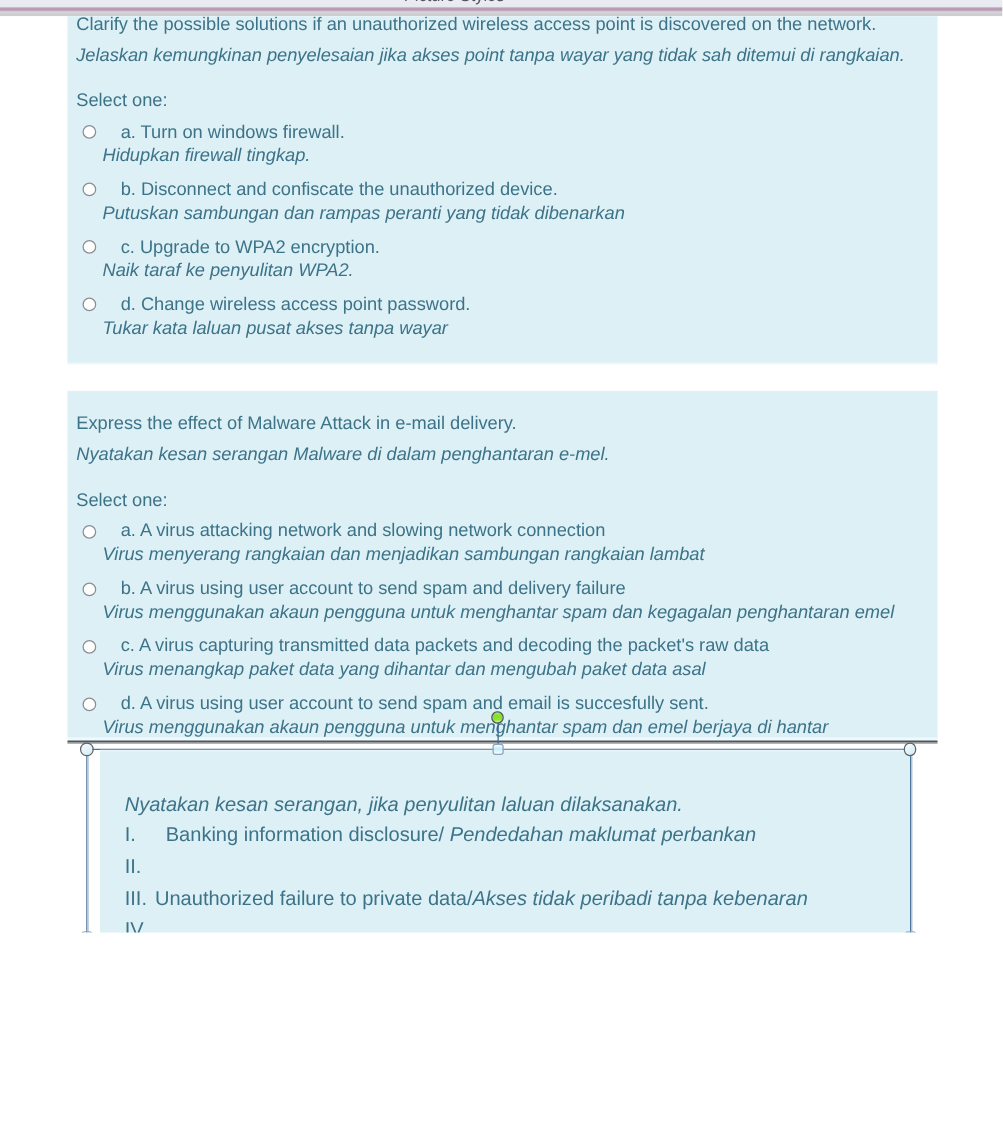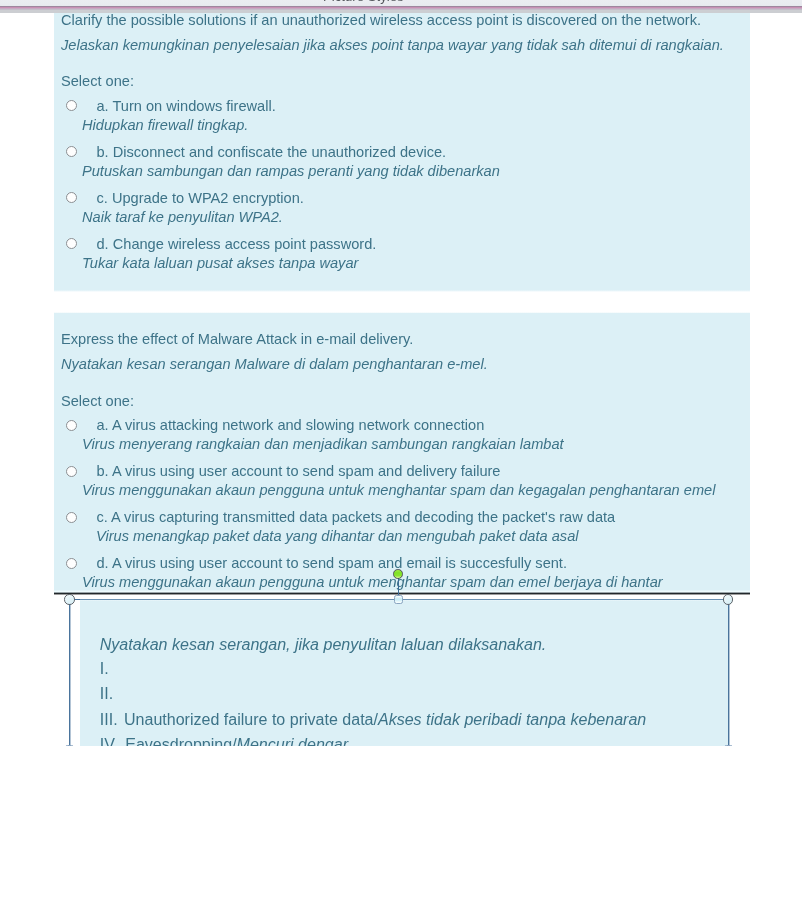--- a/index.html
+++ b/index.html
@@ -111,48 +111,48 @@
       <div class="radio" style="left:11.8px;top:106.5px;"></div>
       <div class="qline" style="left:42.5px;top:105.2px;">a. A virus attacking network and slowing network connection</div>
       <div class="qline qital" style="left:28px;top:124.4px;">Virus menyerang rangkaian dan menjadikan sambungan rangkaian lambat</div>
 
       <div class="radio" style="left:11.8px;top:152.5px;"></div>
       <div class="qline" style="left:42.5px;top:151.2px;">b. A virus using user account to send spam and delivery failure</div>
       <div class="qline qital" style="left:28px;top:170.4px;">Virus menggunakan akaun pengguna untuk menghantar spam dan kegagalan penghantaran emel</div>
 
       <div class="radio" style="left:11.8px;top:198.5px;"></div>
       <div class="qline" style="left:42.5px;top:197.2px;">c. A virus capturing transmitted data packets and decoding the packet's raw data</div>
-      <div class="qline qital" style="left:28px;top:216.4px;margin-left:14px;">Virus menangkap paket data yang dihantar dan mengubah paket data asal</div>
+      <div class="qline qital" style="left:28px;top:216.4px;">Virus menangkap paket data yang dihantar dan mengubah paket data asal</div>
 
       <div class="radio" style="left:11.8px;top:244.5px;"></div>
       <div class="qline" style="left:42.5px;top:243.2px;">d. A virus using user account to send spam and email is succesfully sent.</div>
       <div class="qline qital" style="left:28px;top:262.4px;">Virus menggunakan akaun pengguna untuk menghantar spam dan emel berjaya di hantar</div>
     </div>
   </div>
 
   <div class="qfade-t" style="top:311.5px;"></div>
 
   <div class="edge-band" style="left:54px;top:590px;width:696px;height:1px;background:#e5f5fa;"></div>
   <div class="edge-band" style="left:54px;top:591px;width:696px;height:1px;background:#eefcfe;"></div>
   <div class="edge-band" style="left:54px;top:592px;width:696px;height:1px;background:#9ba5aa;"></div>
   <div class="dark-rule" style="left:54px;top:593px;width:696px;height:1px;background:#22282b;"></div>
   <div class="edge-band" style="left:54px;top:594px;width:696px;height:1px;background:#9c9c9c;"></div>
 
   <div class="imgblock" id="imgblock" style="left:80.4px;top:601px;width:647.6px;height:290.2px;">
     <div class="iline iital" style="left:19.4px;top:35.2px;">Nyatakan kesan serangan, jika penyulitan laluan dilaksanakan.</div>
 
     <div class="iline" style="left:19.4px;top:59.1px;">I.</div>
+    <div class="iline" style="left:52.2px;top:59.1px;"><span>Banking information disclosure/ </span><span class="iital">Pendedahan maklumat perbankan</span></div>
 
     <div class="iline" style="left:19.4px;top:84.4px;">II.</div>
 
     <div class="iline" style="left:19.4px;top:110.0px;">III.</div>
     <div class="iline" style="left:43.6px;top:110.0px;"><span>Unauthorized failure to private data/</span><span class="iital">Akses tidak peribadi tanpa kebenaran</span></div>
 
     <div class="iline" style="left:19.4px;top:135.2px;">IV.</div>
-    <div class="iline" style="left:44.8px;top:135.2px;"><span>Eavesdropping/</span><span class="iital">Mencuri dengar</span></div>
 
     <div class="iline" style="left:19.4px;top:170.8px;">Select one:</div>
 
     <div class="iradio" style="left:25.2px;top:198.0px;"></div>
     <div class="iline" style="left:59px;top:196.2px;">a. I,II and IV</div>
 
     <div class="iradio" style="left:25.2px;top:224.4px;"></div>
     <div class="iline" style="left:59px;top:222.6px;">b. I,II and III</div>
 
     <div class="iradio" style="left:25.2px;top:251.1px;"></div>

